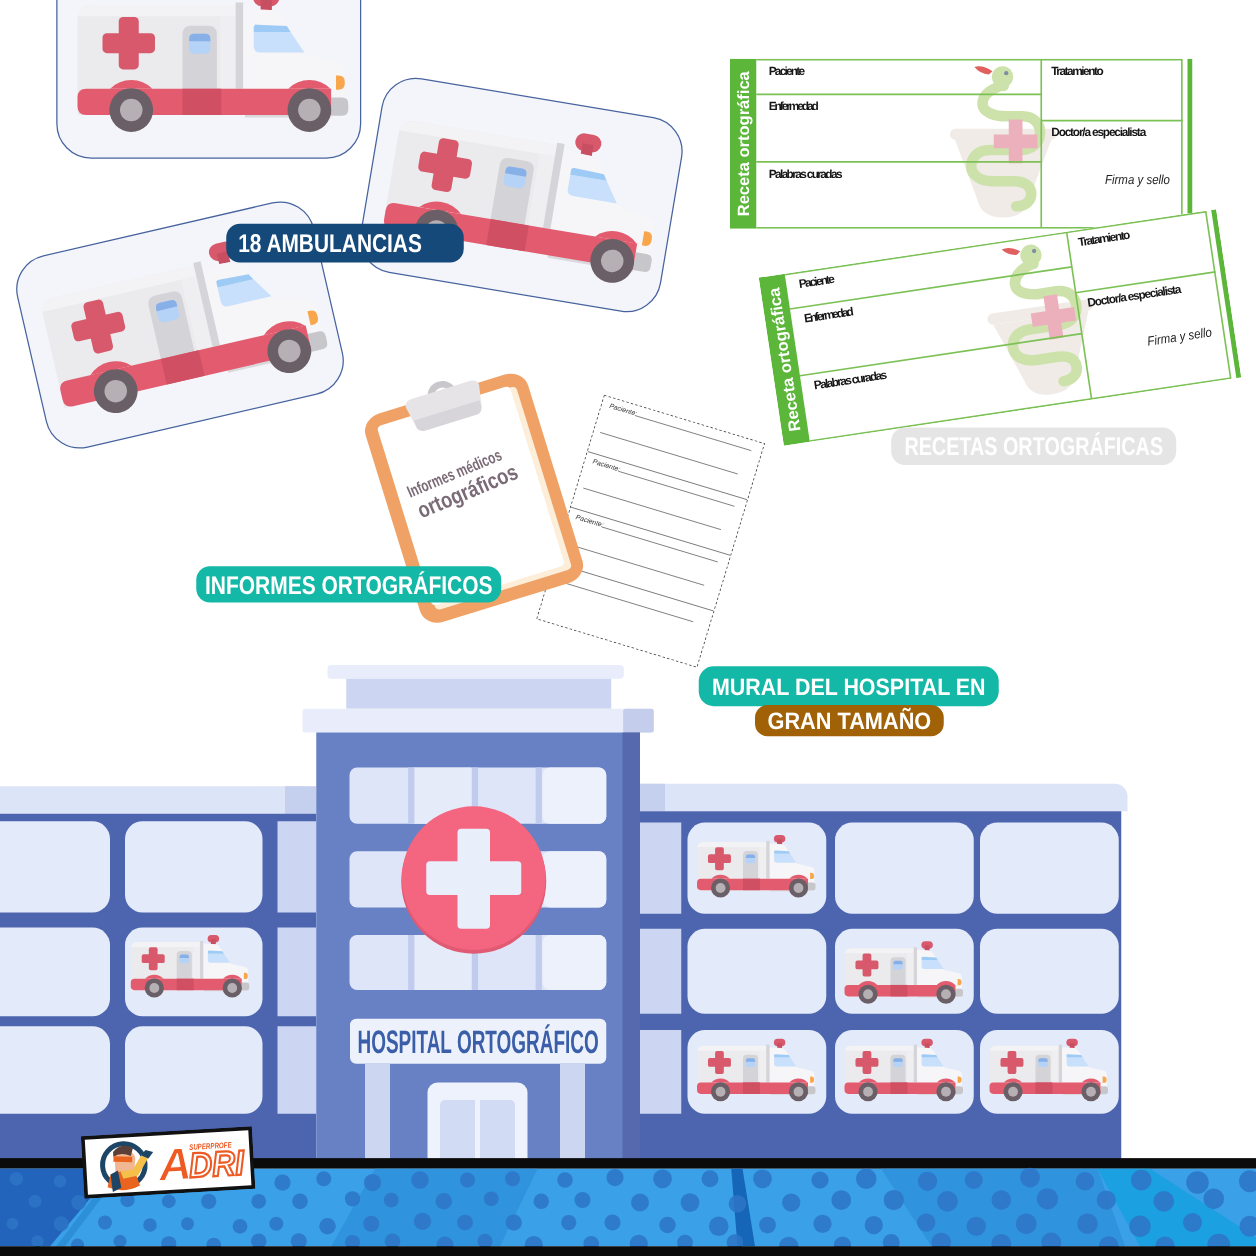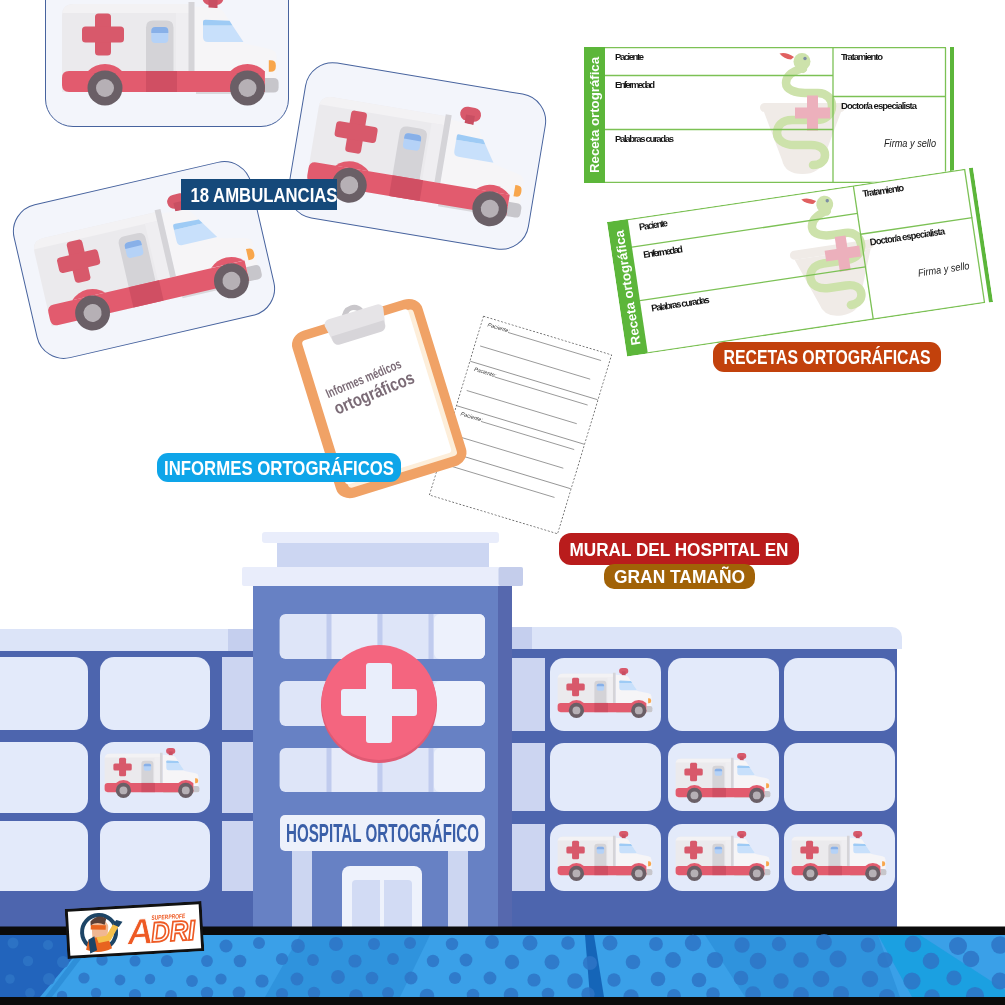--- a/index.html
+++ b/index.html
@@ -342,30 +342,30 @@
         <circle cx="971" cy="959" r="8.3" fill="#2e74c6" opacity="0.85"></circle>
         <circle cx="954" cy="978" r="7.6" fill="#2e74c6" opacity="0.85"></circle>
         <circle cx="975" cy="996" r="9.1" fill="#2e74c6" opacity="0.85"></circle>
         <circle cx="1000" cy="945" r="8.8" fill="#2e74c6" opacity="0.85"></circle>
         <circle cx="1017" cy="963" r="9.4" fill="#2e74c6" opacity="0.85"></circle>
         <circle cx="1000" cy="981" r="8.4" fill="#2e74c6" opacity="0.85"></circle>
         <circle cx="1019" cy="997" r="9.1" fill="#2e74c6" opacity="0.85"></circle>
       </g>
       <rect x="0" y="997" width="1005" height="8" fill="#0b0b0b"></rect>
     </svg>
-<div style="position:absolute;left:181px;top:179px;width:156px;height:31px;background:#15497a;border-radius:0;z-index:30"><svg width="166" height="31">
+<div style="position:absolute;left:181px;top:179px;width:190px;height:31px;background:#15497a;border-radius:11px;z-index:30"><svg width="166" height="31">
         <text x="83.0" y="22.9" text-anchor="middle" font-family="Liberation Sans, sans-serif" font-weight="bold" font-size="20.5" fill="#fff" textLength="147" lengthAdjust="spacingAndGlyphs">18 AMBULANCIAS</text>
       </svg></div>
-<div style="position:absolute;left:713px;top:342px;width:228px;height:30px;background:#c2410c;border-radius:11px;z-index:30"><svg width="228" height="30">
+<div style="position:absolute;left:713px;top:342px;width:228px;height:30px;background:#e5e5e5;border-radius:11px;z-index:30"><svg width="228" height="30">
         <text x="114.0" y="22.4" text-anchor="middle" font-family="Liberation Sans, sans-serif" font-weight="bold" font-size="20.5" fill="#fff" textLength="207" lengthAdjust="spacingAndGlyphs">RECETAS ORTOGRÁFICAS</text>
       </svg></div>
-<div style="position:absolute;left:157px;top:453px;width:244px;height:29px;background:#0ea5e9;border-radius:11px;z-index:30"><svg width="244" height="29">
+<div style="position:absolute;left:157px;top:453px;width:244px;height:29px;background:#14b8a6;border-radius:11px;z-index:30"><svg width="244" height="29">
         <text x="122.0" y="21.9" text-anchor="middle" font-family="Liberation Sans, sans-serif" font-weight="bold" font-size="20.5" fill="#fff" textLength="230" lengthAdjust="spacingAndGlyphs">INFORMES ORTOGRÁFICOS</text>
       </svg></div>
-<div style="position:absolute;left:559px;top:533px;width:240px;height:32px;background:#b91c1c;border-radius:12px;z-index:30"><svg width="240" height="32">
+<div style="position:absolute;left:559px;top:533px;width:240px;height:32px;background:#14b8a6;border-radius:12px;z-index:30"><svg width="240" height="32">
         <text x="120.0" y="22.8" text-anchor="middle" font-family="Liberation Sans, sans-serif" font-weight="bold" font-size="19" fill="#fff" textLength="219" lengthAdjust="spacingAndGlyphs">MURAL DEL HOSPITAL EN</text>
       </svg></div>
 <div style="position:absolute;left:604px;top:564px;width:151px;height:25px;background:#a16207;border-radius:10px;z-index:30"><svg width="151" height="25">
         <text x="75.5" y="19.3" text-anchor="middle" font-family="Liberation Sans, sans-serif" font-weight="bold" font-size="19" fill="#fff" textLength="131" lengthAdjust="spacingAndGlyphs">GRAN TAMAÑO</text>
       </svg></div>
 <div style="position:absolute;left:66px;top:905px;width:137px;height:50px;transform:rotate(-3.3deg);z-index:40">
 <svg width="137" height="50" viewBox="0 0 137 50">
  <rect x="1.5" y="1.5" width="134" height="47" fill="#fff" stroke="#111" stroke-width="3"></rect>
  <circle cx="33" cy="25" r="17" fill="none" stroke="#1d4566" stroke-width="4"></circle>
  <path d="M26 18 q6 -8 12 -4 q6 3 4 10 l-2 12 q-6 6 -14 2 z" fill="#f0b792"></path>

